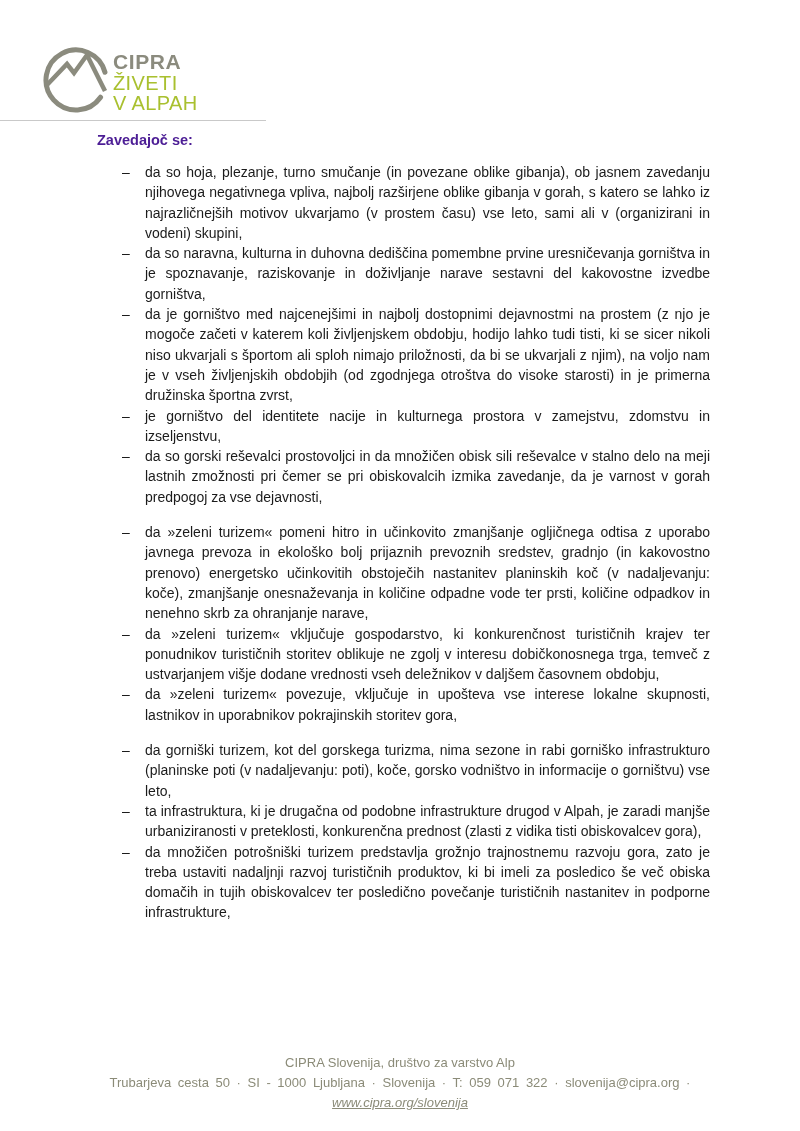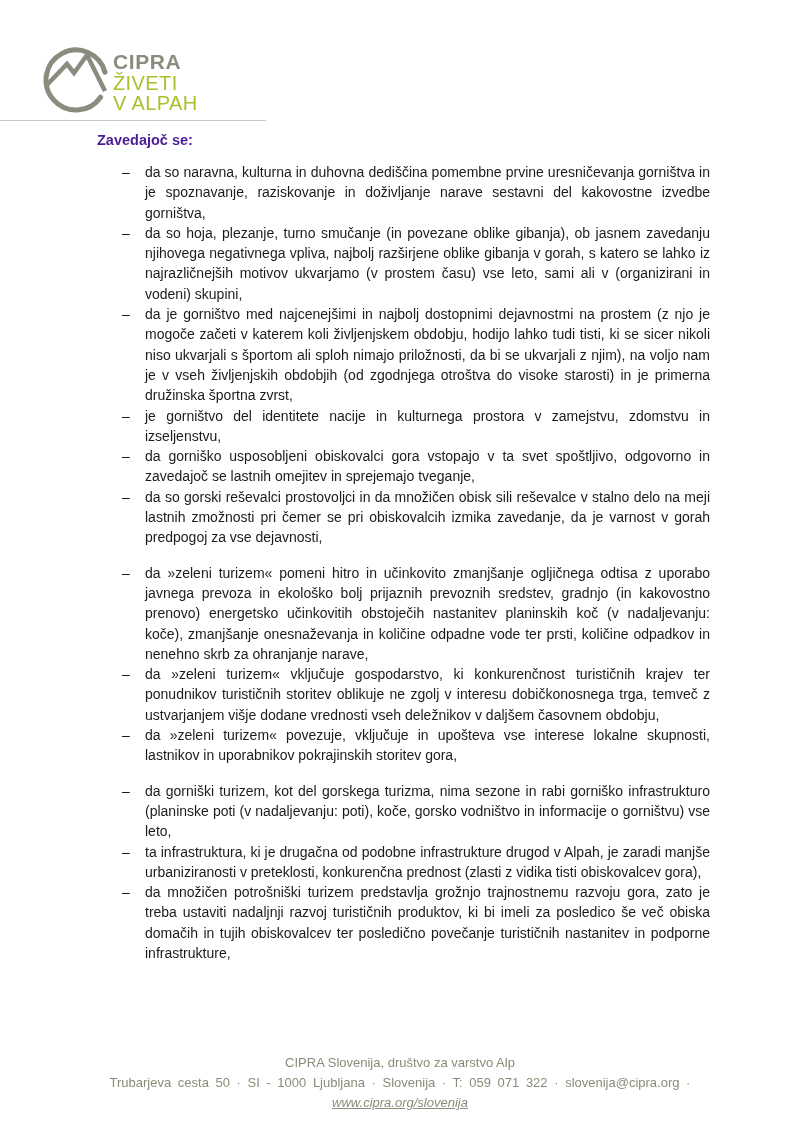--- a/index.html
+++ b/index.html
@@ -118,25 +118,24 @@
     <div class="tagline">ŽIVETI</div>
     <div class="tagline">V ALPAH</div>
   </div>
 
   <div class="rule"></div>
 
   <main class="content">
     <h1 class="heading">Zavedajoč se:</h1>
 
     <ul class="bullets">
+      <li>da so hoja, plezanje, turno smučanje (in povezane oblike gibanja), ob jasnem zavedanju njihovega negativnega vpliva, najbolj razširjene oblike gibanja v gorah, s katero se lahko iz najrazličnejših motivov ukvarjamo (v prostem času) vse leto, sami ali v (organizirani in vodeni) skupini,</li>
       <li>da so naravna, kulturna in duhovna dediščina pomembne prvine uresničevanja gorništva in je spoznavanje, raziskovanje in doživljanje narave sestavni del kakovostne izvedbe gorništva,</li>
-      <li>da so hoja, plezanje, turno smučanje (in povezane oblike gibanja), ob jasnem zavedanju njihovega negativnega vpliva, najbolj razširjene oblike gibanja v gorah, s katero se lahko iz najrazličnejših motivov ukvarjamo (v prostem času) vse leto, sami ali v (organizirani in vodeni) skupini,</li>
       <li>da je gorništvo med najcenejšimi in najbolj dostopnimi dejavnostmi na prostem (z njo je mogoče začeti v katerem koli življenjskem obdobju, hodijo lahko tudi tisti, ki se sicer nikoli niso ukvarjali s športom ali sploh nimajo priložnosti, da bi se ukvarjali z njim), na voljo nam je v vseh življenjskih obdobjih (od zgodnjega otroštva do visoke starosti) in je primerna družinska športna zvrst,</li>
       <li>je gorništvo del identitete nacije in kulturnega prostora v zamejstvu, zdomstvu in izseljenstvu,</li>
-      <li>da gorniško usposobljeni obiskovalci gora vstopajo v ta svet spoštljivo, odgovorno in zavedajoč se lastnih omejitev in sprejemajo tveganje,</li>
       <li>da so gorski reševalci prostovoljci in da množičen obisk sili reševalce v stalno delo na meji lastnih zmožnosti pri čemer se pri obiskovalcih izmika zavedanje, da je varnost v gorah predpogoj za vse dejavnosti,</li>
       <li class="group-start">da »zeleni turizem« pomeni hitro in učinkovito zmanjšanje ogljičnega odtisa z uporabo javnega prevoza in ekološko bolj prijaznih prevoznih sredstev, gradnjo (in kakovostno prenovo) energetsko učinkovitih obstoječih nastanitev planinskih koč (v nadaljevanju: koče), zmanjšanje onesnaževanja in količine odpadne vode ter prsti, količine odpadkov in nenehno skrb za ohranjanje narave,</li>
       <li>da »zeleni turizem« vključuje gospodarstvo, ki konkurenčnost turističnih krajev ter ponudnikov turističnih storitev oblikuje ne zgolj v interesu dobičkonosnega trga, temveč z ustvarjanjem višje dodane vrednosti vseh deležnikov v daljšem časovnem obdobju,</li>
       <li>da »zeleni turizem« povezuje, vključuje in upošteva vse interese lokalne skupnosti, lastnikov in uporabnikov pokrajinskih storitev gora,</li>
       <li class="group-start">da gorniški turizem, kot del gorskega turizma, nima sezone in rabi gorniško infrastrukturo (planinske poti (v nadaljevanju: poti), koče, gorsko vodništvo in informacije o gorništvu) vse leto,</li>
       <li>ta infrastruktura, ki je drugačna od podobne infrastrukture drugod v Alpah, je zaradi manjše urbaniziranosti v preteklosti, konkurenčna prednost (zlasti z vidika tisti obiskovalcev gora),</li>
       <li>da množičen potrošniški turizem predstavlja grožnjo trajnostnemu razvoju gora, zato je treba ustaviti nadaljnji razvoj turističnih produktov, ki bi imeli za posledico še več obiska domačih in tujih obiskovalcev ter posledično povečanje turističnih nastanitev in podporne infrastrukture,</li>
     </ul>
   </main>
 

